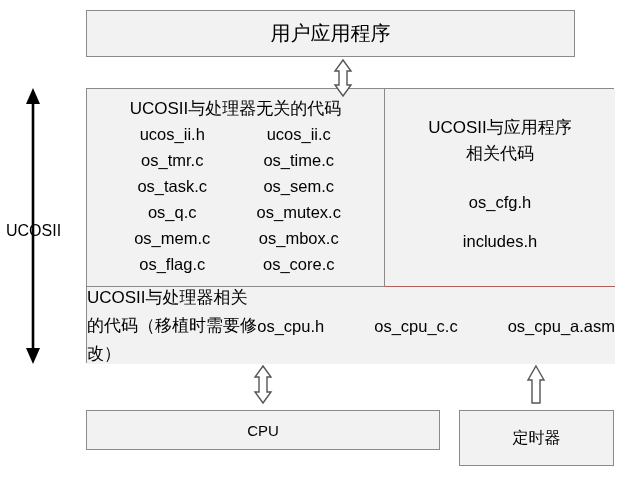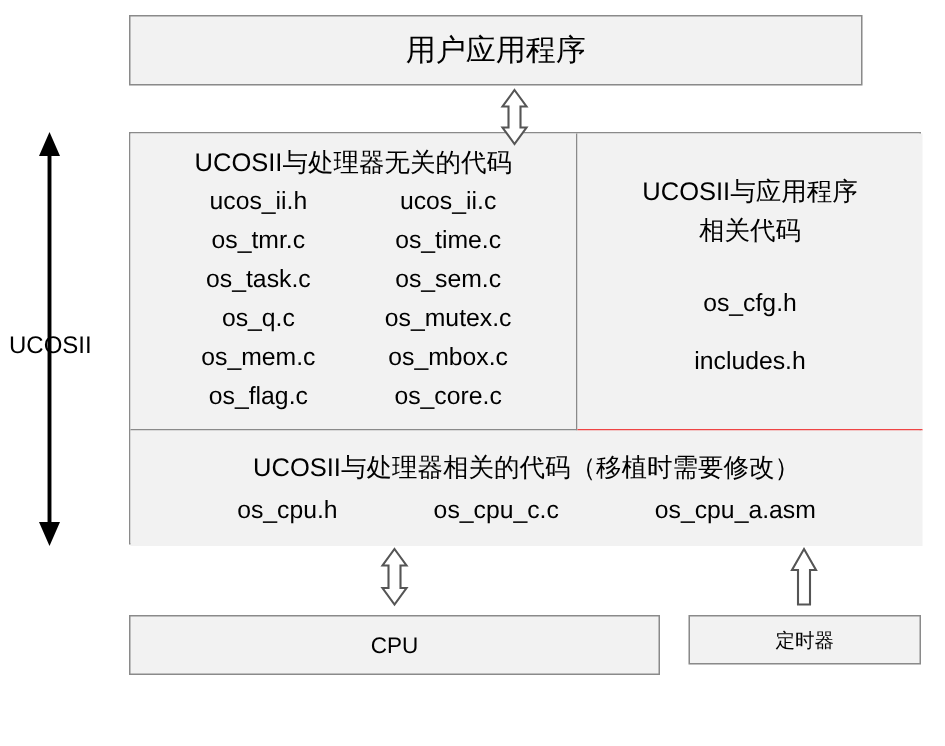--- a/index.html
+++ b/index.html
@@ -108,48 +108,48 @@
   }
   #cpu-dependent {
     position: absolute;
     left: 0px;
     top: 198px;
     width: 528px;
     height: 77px;
     box-sizing: border-box;
     background: #f2f2f2;
     display: flex;
-    flex-direction: column;
+    flex-direction: row;
     align-items: center;
     justify-content: center;
   }
   #cpu-dependent .title {
     font-size: 17px;
     line-height: 28px;
   }
   #cpu-dependent .files {
     font-size: 16.5px;
     line-height: 28px;
     display: flex;
-    gap: 64px;
+    gap: 50px;
   }
   
   #cpu-box {
     left: 86px;
     top: 410px;
     width: 354px;
     height: 40px;
     font-size: 15px;
   }
   #timer-box {
     left: 459px;
     top: 410px;
     width: 155px;
-    height: 33px;
-    font-size: 13px;
+    height: 56px;
+    font-size: 16px;
   }
   
   #caption {
     position: absolute;
     left: 0;
     top: 466px;
     width: 630px;
     text-align: center;
     font-size: 15px;
     font-family: "Liberation Serif", "DejaVu Serif", serif;

